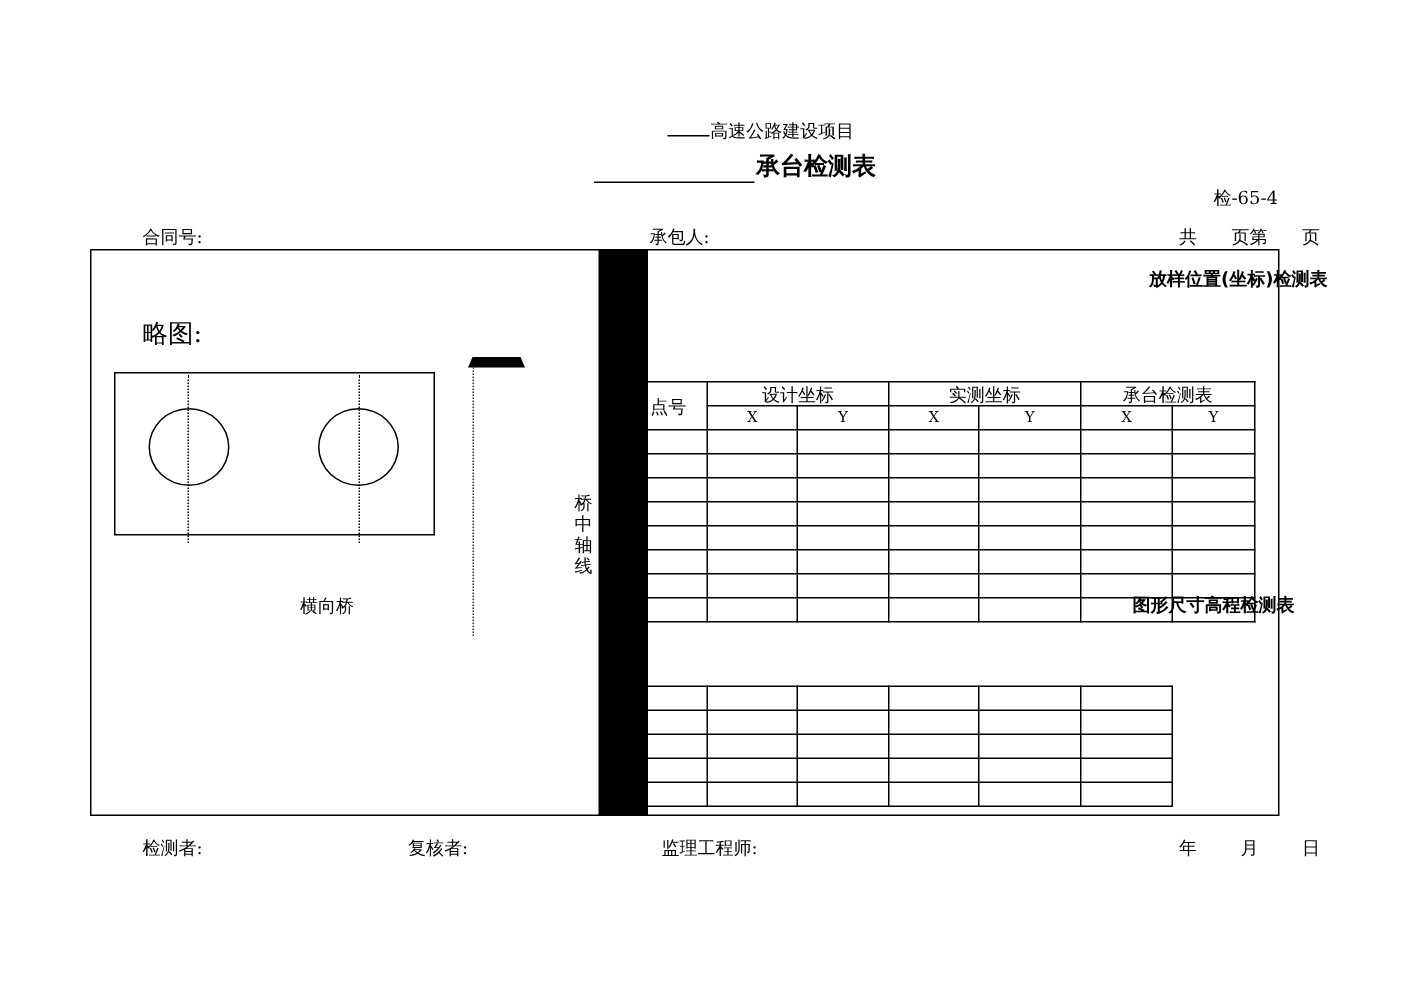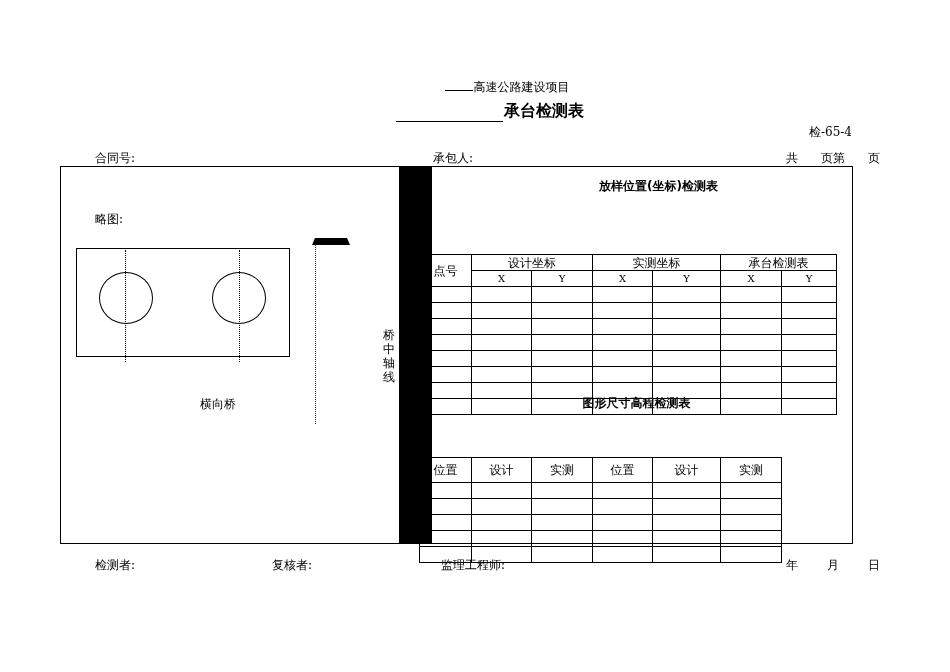--- a/index.html
+++ b/index.html
@@ -9,29 +9,29 @@
   .subtitle { left: 0; width: 950px; top: 79px; text-align: center; font-size: 12px; }
   .subtitle .blank { display: inline-block; width: 28px; border-bottom: 1px solid #000; margin-right: 1px; height: 10px; }
   .title { left: 0; width: 916px; top: 101px; text-align: center; font-size: 16px; font-weight: bold;
            font-family: "DejaVu Sans", "Liberation Sans", sans-serif; }
   .title .blank { display: inline-block; width: 107px; border-bottom: 1px solid #000; height: 16px; vertical-align: bottom; margin-right: 1px; }
   .form-code { right: 98px; top: 124px; font-size: 12px; }
   .meta { top: 150px; font-size: 12px; text-align: right; }
   .footer { top: 557px; font-size: 12px; }
   .frame { left: 60px; top: 166px; width: 793px; height: 378px; border: 1px solid #000; box-sizing: border-box; }
   .divider { left: 399px; top: 166px; width: 1px; height: 378px; background: #000; }
-  .sketch-label { left: 63px; top: 211px; font-size: 12px; }
+  .sketch-label { left: 63px; top: 211px; font-size: 17px; }
   .cap { left: 76px; top: 248px; width: 214px; height: 109px; border: 1px solid #000; box-sizing: border-box; }
   .pile { width: 54px; height: 52px; border: 1px solid #000; border-radius: 50%; box-sizing: border-box; }
   .dashline { width: 0; border-left: 1px dotted #000; height: 112px; }
   .axis-line { left: 315px; top: 244px; width: 0; height: 180px; border-left: 1px dotted #333; }
   .arrow-head { left: 312px; top: 238px; width: 0; height: 0; border-left: 3px solid transparent; border-right: 3px solid transparent; border-bottom: 7px solid #000; }
   .axis-text { left: 350px; top: 328px; width: 14px; font-size: 12px; line-height: 14px; text-align: center; }
   .trans-text { left: 168px; top: 396px; font-size: 12px; }
-  .tbl-title { font-size: 12px; font-weight: bold; text-align: center; font-family: "DejaVu Sans", "Liberation Sans", sans-serif; }
+  .tbl-title { font-size: 12px; font-weight: bold; text-align: right; font-family: "DejaVu Sans", "Liberation Sans", sans-serif; }
   table.grid { border-collapse: collapse; position: absolute; table-layout: fixed; margin-top: 44px; }
   table.grid td { border: 1px solid #000; padding: 0; text-align: center; font-size: 12px; height: 15px; line-height: 14px; }
   table.grid td.small { font-size: 10px; }
 </style>
 </head>
 <body>
 
 <div class="abs subtitle">
   <span class="blank"></span><span>高速公路建设项目</span>
 </div>
@@ -172,28 +172,20 @@
 <table class="grid" style="left:419px; top:413px; width:362px;">
   <colgroup>
     <col style="width:52px">
       <col style="width:60px">
       <col style="width:61px">
       <col style="width:60px">
       <col style="width:68px">
       <col style="width:61px">
   </colgroup>
   <tbody>
-      <tr>
-    <td style="height:24px;">位置</td>
-    <td>设计</td>
-    <td>实测</td>
-    <td>位置</td>
-    <td>设计</td>
-    <td>实测</td>
-  </tr>
   <tr>
         <td></td>
         <td></td>
         <td></td>
         <td></td>
         <td></td>
         <td></td>
       </tr>
   <tr>
         <td></td>

